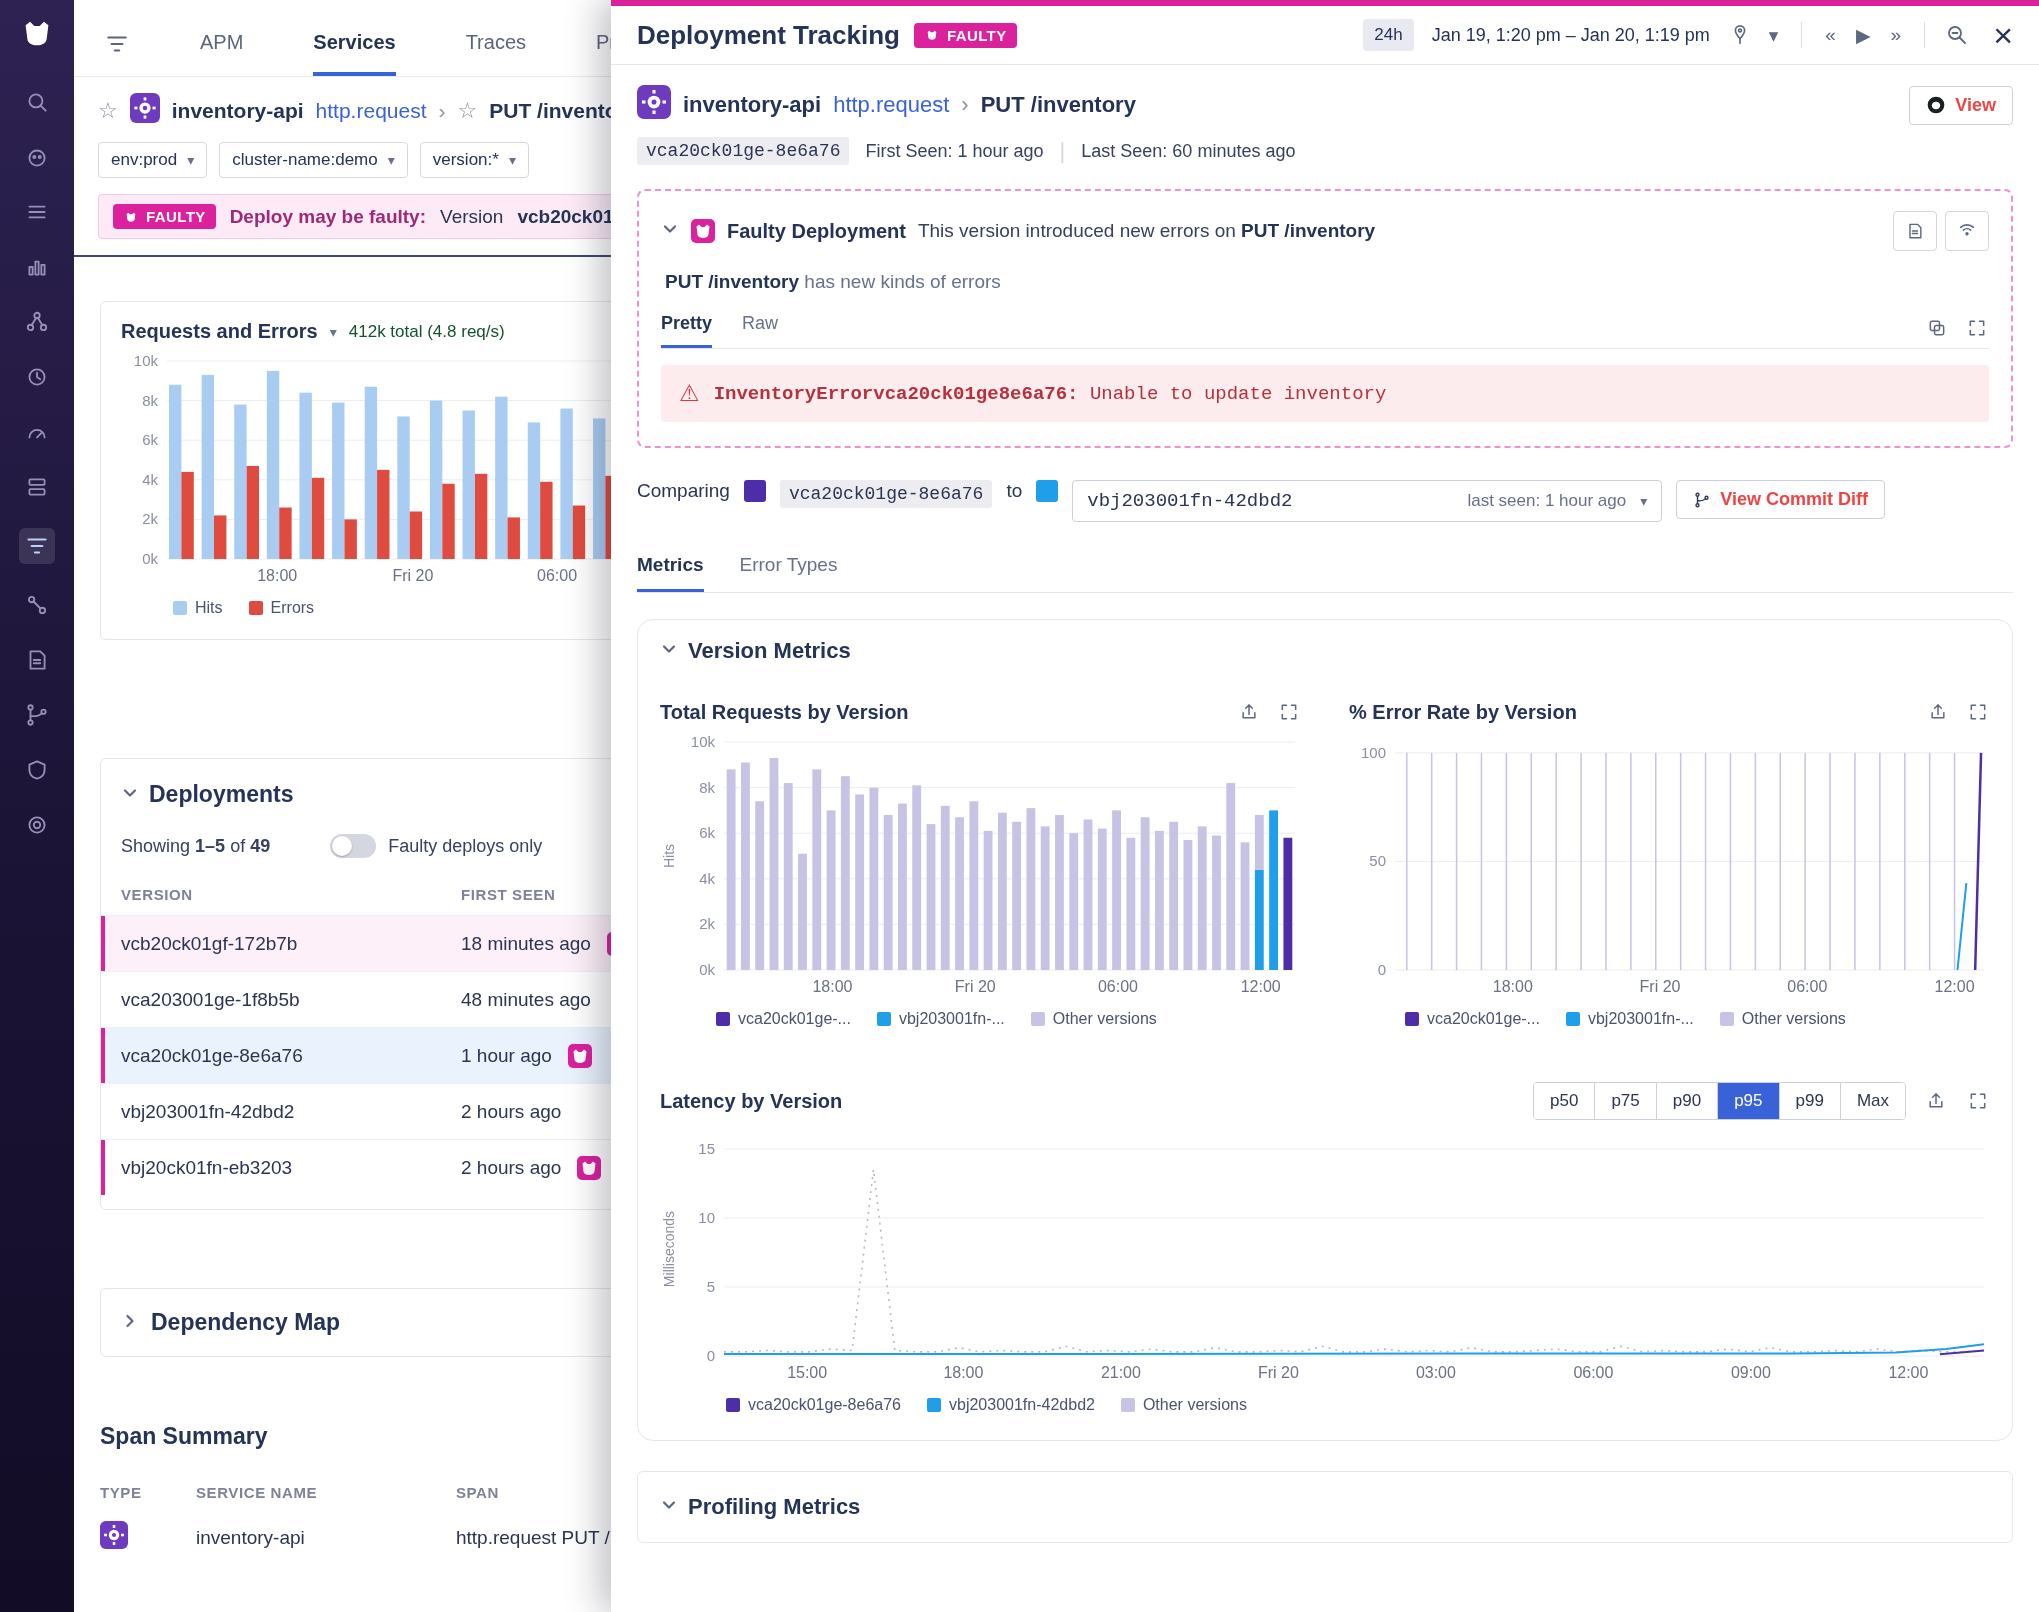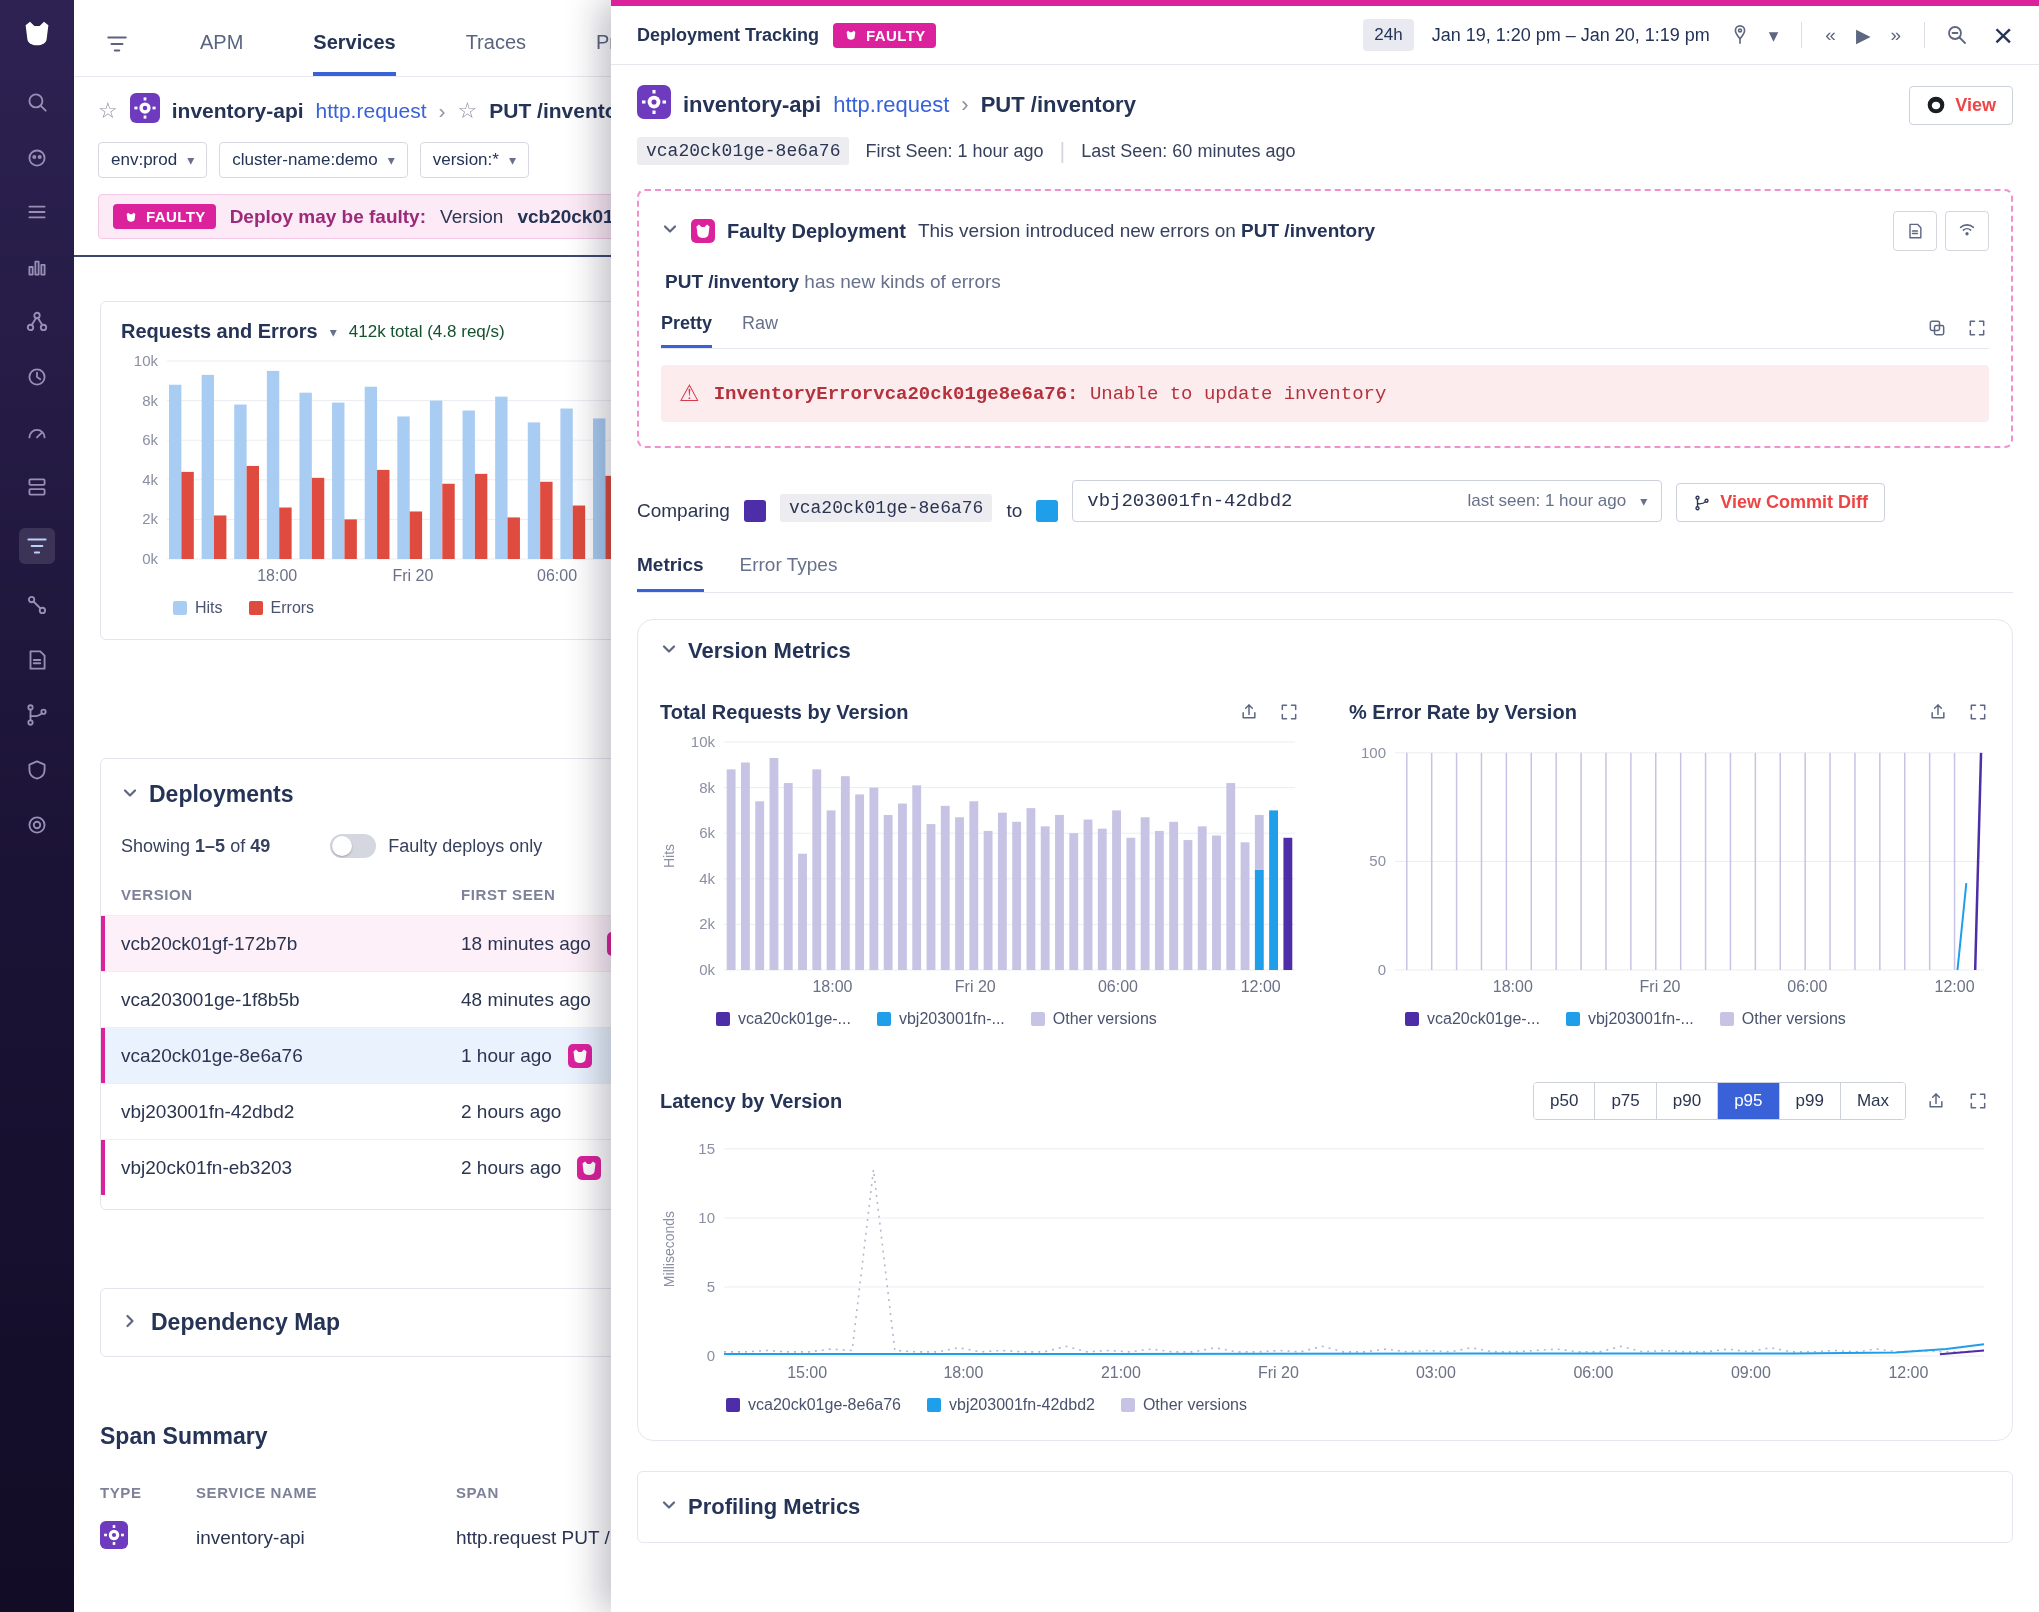--- a/index.html
+++ b/index.html
@@ -80,21 +80,21 @@
   .ss-title{font-size:23px;font-weight:700;color:#243356}
   .ss-head{display:grid;grid-template-columns:96px 260px 1fr;margin-top:34px;font-size:15px;font-weight:700;
            letter-spacing:.6px;color:#7e8298}
   .ss-row{display:grid;grid-template-columns:96px 260px 1fr;align-items:center;margin-top:20px;font-size:19px}
 
   
   .panel{position:absolute;left:611px;top:0;width:1428px;height:1612px;background:#fff;z-index:10;
          box-shadow:-12px 0 32px rgba(18,18,45,.25)}
   .panel-strip{height:6px;background:#db219c}
   .panel-header{display:flex;align-items:center;gap:14px;padding:12px 26px;border-bottom:1px solid #e6e7ee}
-  .panel-title{font-size:18px;font-weight:600;color:#243356}
+  .panel-title{font-size:26px;font-weight:600;color:#243356}
   .ph-spacer{flex:1}
   .timebox{background:#e9eaf1;border-radius:4px;padding:6px 11px;font-size:17px;color:#243356;cursor:pointer}
   .range-text{font-size:18px;color:#243356;margin:0 4px}
   .hicon{width:24px;height:24px;display:flex;align-items:center;justify-content:center;cursor:pointer;color:#5d6782}
   .hicon svg{stroke:#5d6782;fill:none;stroke-width:1.8;stroke-linecap:round;stroke-linejoin:round}
   .glyph{font-size:19px;color:#5d6782;cursor:pointer;padding:0 3px}
   .vdiv{width:1px;height:26px;background:#dcdde6;margin:0 6px}
   .close-x{font-size:34px;color:#243356;cursor:pointer;margin-left:10px;line-height:1}
 
   .panel-crumbs{display:flex;align-items:center;gap:12px;padding:20px 26px 6px;font-size:22px;white-space:nowrap}
@@ -119,21 +119,21 @@
   .fb-line .rest{color:#68718c}
   .fb-tabs{display:flex;align-items:flex-end;gap:30px;margin-top:20px;border-bottom:1px solid #e6e7ee}
   .fb-tab{font-size:18px;color:#68718c;padding-bottom:11px;cursor:pointer;border-bottom:3px solid transparent}
   .fb-tab.active{color:#243356;font-weight:700;border-bottom-color:#3a62d8}
   .fb-tab-icons{margin-left:auto;display:flex;gap:16px;padding-bottom:8px}
   .fb-error{margin-top:16px;background:#fdecee;border-radius:4px;padding:17px 18px;display:flex;align-items:center;gap:14px}
   .warn{color:#d5394a;font-size:23px;line-height:1}
   .err-text{font-size:19px;color:#b5323c}
   .err-text b{font-weight:700}
 
-  .comparing{display:flex;align-items:flex-end;gap:14px;margin:32px 26px 0;font-size:19px;color:#2b3552}
+  .comparing{display:flex;align-items:flex-start;gap:14px;margin:32px 26px 0;font-size:19px;color:#2b3552}
   .swatch{width:22px;height:22px;border-radius:3px;flex:none}
   .verselect{display:flex;align-items:center;gap:14px;border:1px solid #ccd0db;border-radius:4px;
              padding:9px 14px;width:560px;cursor:pointer}
   .verselect .ls{margin-left:auto;font-size:17px;color:#68718c}
 
   .panel-tabs{display:flex;gap:36px;margin:32px 26px 0;border-bottom:1px solid #e6e7ee}
   .ptab{font-size:19px;color:#68718c;padding-bottom:13px;cursor:pointer;border-bottom:3px solid transparent}
   .ptab.active{color:#243356;font-weight:700;border-bottom-color:#3a62d8}
 
   .metrics-card{margin:26px 26px 0;border:1px solid #e6e7ee;border-radius:16px;padding:18px 22px 26px}

